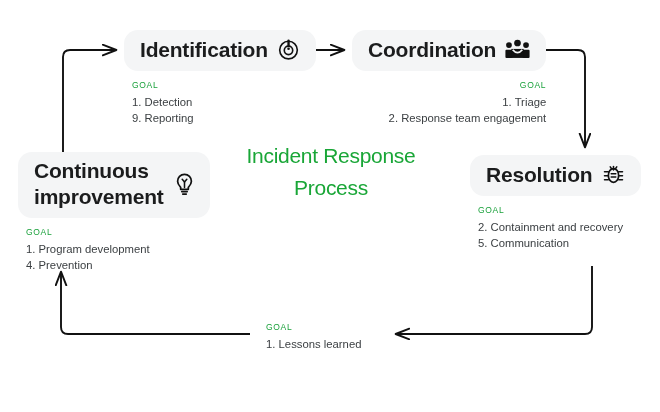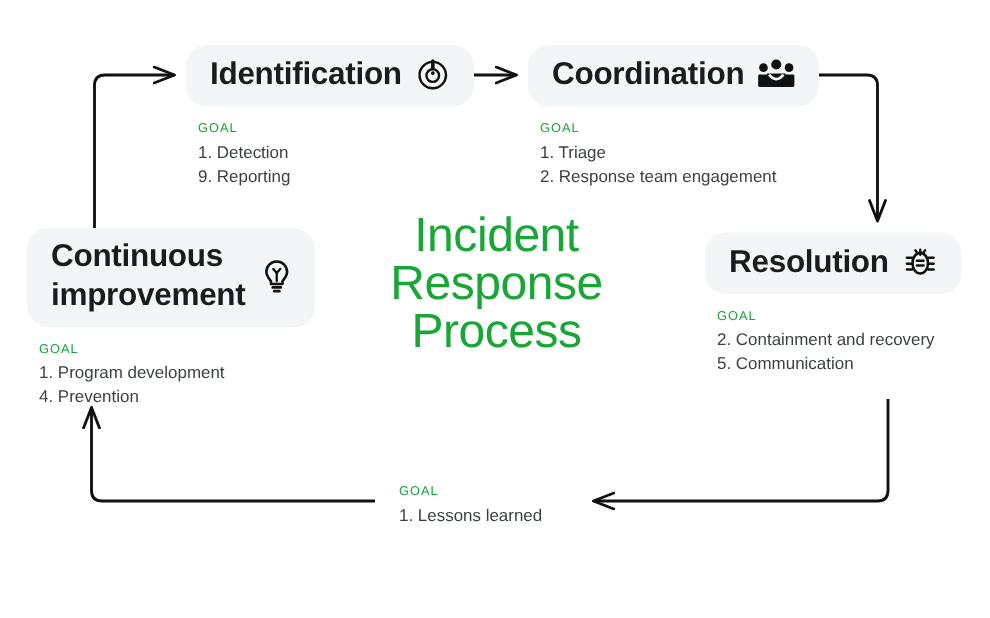--- a/index.html
+++ b/index.html
@@ -72,28 +72,28 @@
     color: #3c4043;
     white-space: nowrap;
   }
   .center-title {
     position: absolute;
     left: 236px;
     top: 140px;
     width: 190px;
     text-align: center;
     color: #19a637;
-    font-size: 32px;
+    font-size: 21px;
     line-height: 32px;
     font-weight: 400;
     letter-spacing: -0.3px;
   }
   
   #node-identification { left: 124px; top: 30px; }
-  #node-coordination   { left: 352px; top: 30px; }
+  #node-coordination   { left: 352px; top: 30px; text-align: right; }
   #node-resolution     { left: 470px; top: 155px; }
   #node-closure        { left: 258px; top: 313px; }
   #node-continuous     { left: 18px; top: 152px; }
   #node-continuous .pill { padding: 6px 14px 8px 16px; }
   #node-continuous .pill-title { line-height: 26px; }
 </style>
 </head>
 <body>
 
 <div id="canvas">

